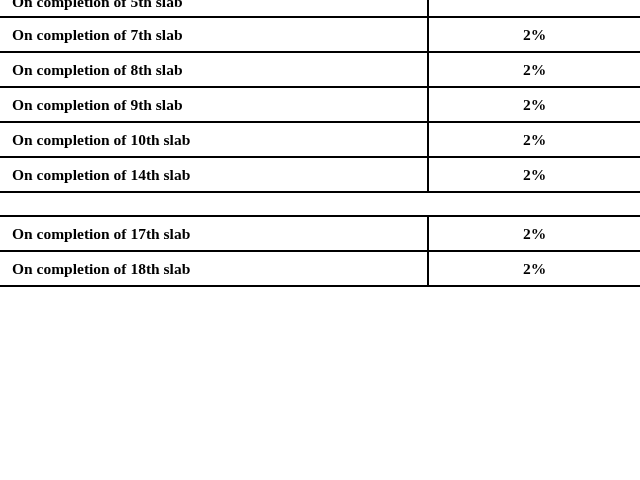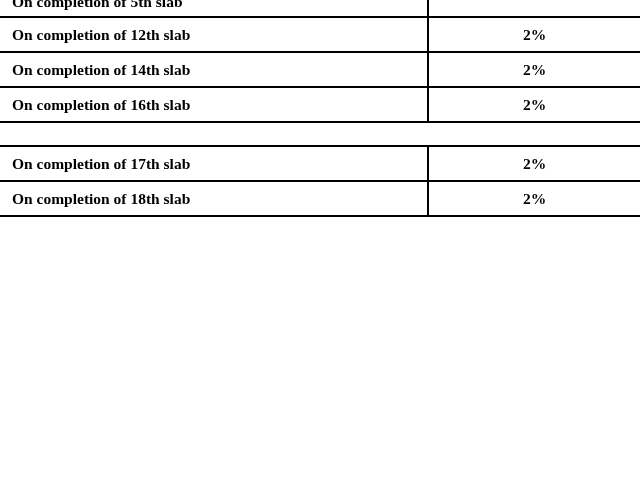--- a/index.html
+++ b/index.html
@@ -85,29 +85,37 @@
     </div>
   </div>
 
   <table class="table-block">
     <colgroup>
         <col class="c1">
         <col class="c2">
       </colgroup>
     <tbody>
       <tr>
-        <td class="desc">On completion of 12th slab</td>
+        <td class="desc">On completion of 7th slab</td>
+        <td class="pct">2%</td>
+      </tr>
+      <tr>
+        <td class="desc">On completion of 8th slab</td>
+        <td class="pct">2%</td>
+      </tr>
+      <tr>
+        <td class="desc">On completion of 9th slab</td>
+        <td class="pct">2%</td>
+      </tr>
+      <tr>
+        <td class="desc">On completion of 10th slab</td>
         <td class="pct">2%</td>
       </tr>
       <tr>
         <td class="desc">On completion of 14th slab</td>
-        <td class="pct">2%</td>
-      </tr>
-      <tr>
-        <td class="desc">On completion of 16th slab</td>
         <td class="pct">2%</td>
       </tr>
     </tbody>
   </table>
 
   <div class="gap"></div>
 
   <table class="table-block">
     <colgroup>
         <col class="c1">

